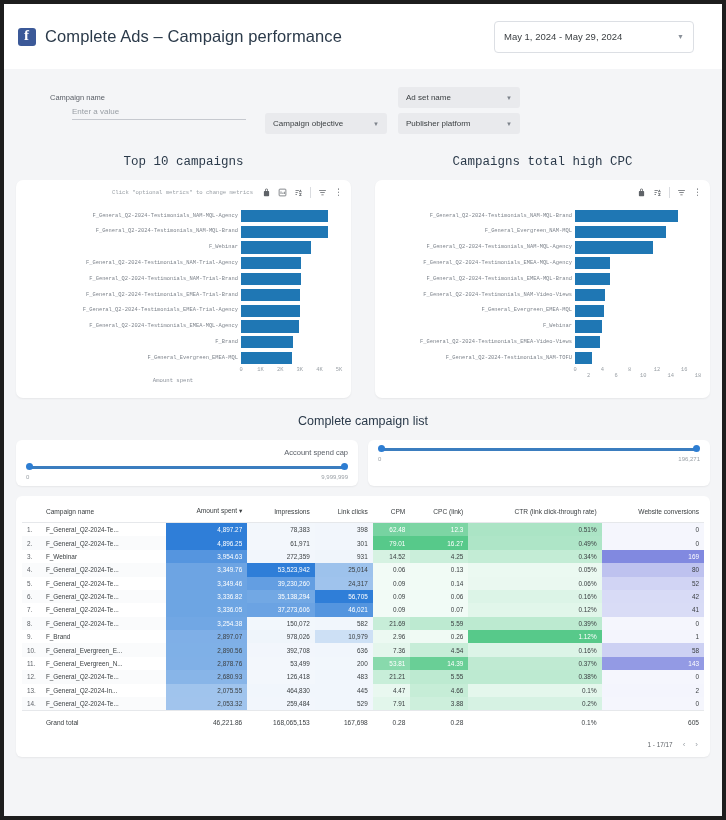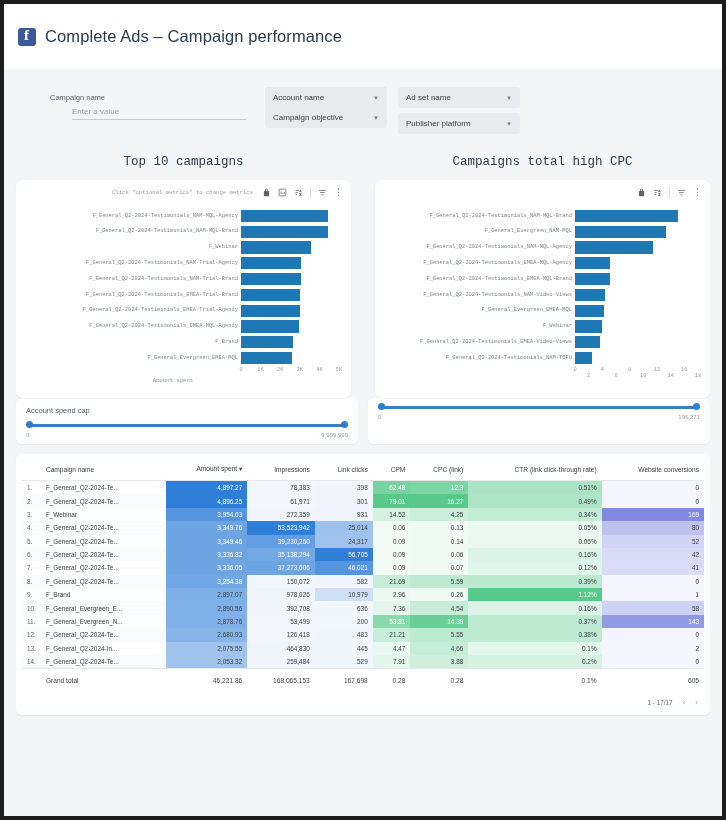--- a/index.html
+++ b/index.html
@@ -30,21 +30,21 @@
   .filterbar { height:72px; position:relative; }
   .campaign-field { position:absolute; left:46px; top:24px; width:196px; }
   .campaign-field .lbl { font-size:7.5px; color:#5b6068; margin-bottom:5px; }
   .campaign-field .inp { border-bottom:1px solid #c6c9cf; padding-bottom:3px; font-size:8px; color:#9aa0a6;margin-left:22px; }
   .chip {
     position:absolute; height:21px; width:122px; background:#e9eaed; border-radius:3px;
     display:flex; align-items:center; padding:0 8px; font-size:8px; color:#3c4043;
   }
   .chip .caret { margin-left:auto; font-size:6px; color:#7d838b; }
   .chip.c1 { left:261px; top:18px; }
-  .chip.c2 { left:261px; top:38px; }
+  .chip.c2 { left:261px; top:44px; }
   .chip.c3 { left:394px; top:18px; }
   .chip.c4 { left:394px; top:44px; }
 
   
   .charts { display:flex; gap:0; padding:0 0 0 0; }
   .chart-col { width:359px;font-family:Liberation Mono, monospace; }
   .chart-title { text-align:center; font-size:12.5px; color:#2b3a4a; margin:14px 0 11px 0; }
   .chart-card { background:#fff; border-radius:7px; margin:0 12px; height:218px; position:relative; box-shadow:0 1px 2px rgba(0,0,0,0.06); }
   .chart-toolbar { position:absolute; right:8px; top:7px; display:flex; align-items:center; gap:7px; }
   .hint { font-size:5.6px; color:#9aa0a6; margin-right:2px; white-space:nowrap; }
@@ -60,21 +60,21 @@
   .bar { height:78%; background:#1f77b4; }
   .axis { position:absolute; left:0; right:12px; bottom:0; height:28px; }
   .axis .ticks { position:relative; height:10px; border-top:0px; }
   .tk { position:absolute; font-size:5.4px; color:#9aa0a6; transform:translateX(-50%); top:1px; }
   .tk.low { top:7px; }
   .axname { text-align:center; font-size:5.6px; color:#8a9099; margin-top:1px; }
 
   
   .section-title { text-align:center; font-size:12.5px; color:#2b3a4a; margin:16px 0 12px 0; }
   .sliders { display:flex; gap:10px; padding:0 12px; }
-  .slider-card { flex:1 1 0; background:#fff; border-radius:6px; padding:8px 10px 6px 10px; box-shadow:0 1px 2px rgba(0,0,0,0.06); }
+  .slider-card { flex:1 1 0; background:#fff; border-radius:6px; padding:8px 10px 6px 10px; box-shadow:0 1px 2px rgba(0,0,0,0.06);text-align:right; }
   .slider-card .slbl { font-size:7.5px; color:#5b6068; margin-bottom:9px; }
   .track { position:relative; height:3px; background:#3b7dbf; border-radius:2px; margin:0 3px; }
   .knob { position:absolute; top:-3px; width:7px; height:7px; border-radius:50%; background:#2d7dd2; }
   .knob.l { left:-3px; } .knob.r { right:-3px; }
   .slvals { display:flex; justify-content:space-between; font-size:6px; color:#9aa0a6; margin-top:5px; }
 
   .table-card { margin:10px 12px 0 12px; background:#fff; border-radius:6px; padding:6px 6px 2px 6px; box-shadow:0 1px 2px rgba(0,0,0,0.06); }
   table { width:100%; border-collapse:collapse; font-size:6.4px; }
   thead th { font-size:6.6px; font-weight:400; color:#3c4043; padding:5px 5px 7px 5px; border-bottom:1px solid #e6e8eb; vertical-align:bottom; }
   thead th.num { text-align:right; }
@@ -96,30 +96,30 @@
 </style>
 </head>
 <body>
 
 <div class="page">
 
   <div class="topbar">
     <div class="fb-logo"></div>
     <div class="title">Complete Ads – Campaign performance</div>
     <div class="spacer"></div>
+    <div class="daterange">
+      <span>May 1, 2024 - May 29, 2024</span>
+      <span class="caret">▼</span>
+    </div>
   </div>
 
   <div class="filterbar">
     <div class="campaign-field">
       <div class="lbl">Campaign name</div>
       <div class="inp">Enter a value</div>
-    </div>
-    <div class="chip c1">
-      <span>Account name</span>
-      <span class="caret">▼</span>
     </div>
     <div class="chip c2">
       <span>Campaign objective</span>
       <span class="caret">▼</span>
     </div>
     <div class="chip c4">
       <span>Publisher platform</span>
       <span class="caret">▼</span>
     </div>
     <div class="chip c3">
@@ -321,20 +321,21 @@
                 <span class="tk" style="left: 309.333px;">16</span>
                 <span class="tk low" style="left: 323px;">18</span>
               </div>
           </div>
         </div>
       </div>
     </div>
 
   </div>
 
+  <div class="section-title">Complete campaign list</div>
 
   <div class="sliders">
     <div class="slider-card">
       <div class="slbl">Account spend cap</div>
       <div class="track">
         <span class="knob l"></span>
         <span class="knob r"></span>
       </div>
       <div class="slvals">
         <span>0</span>

